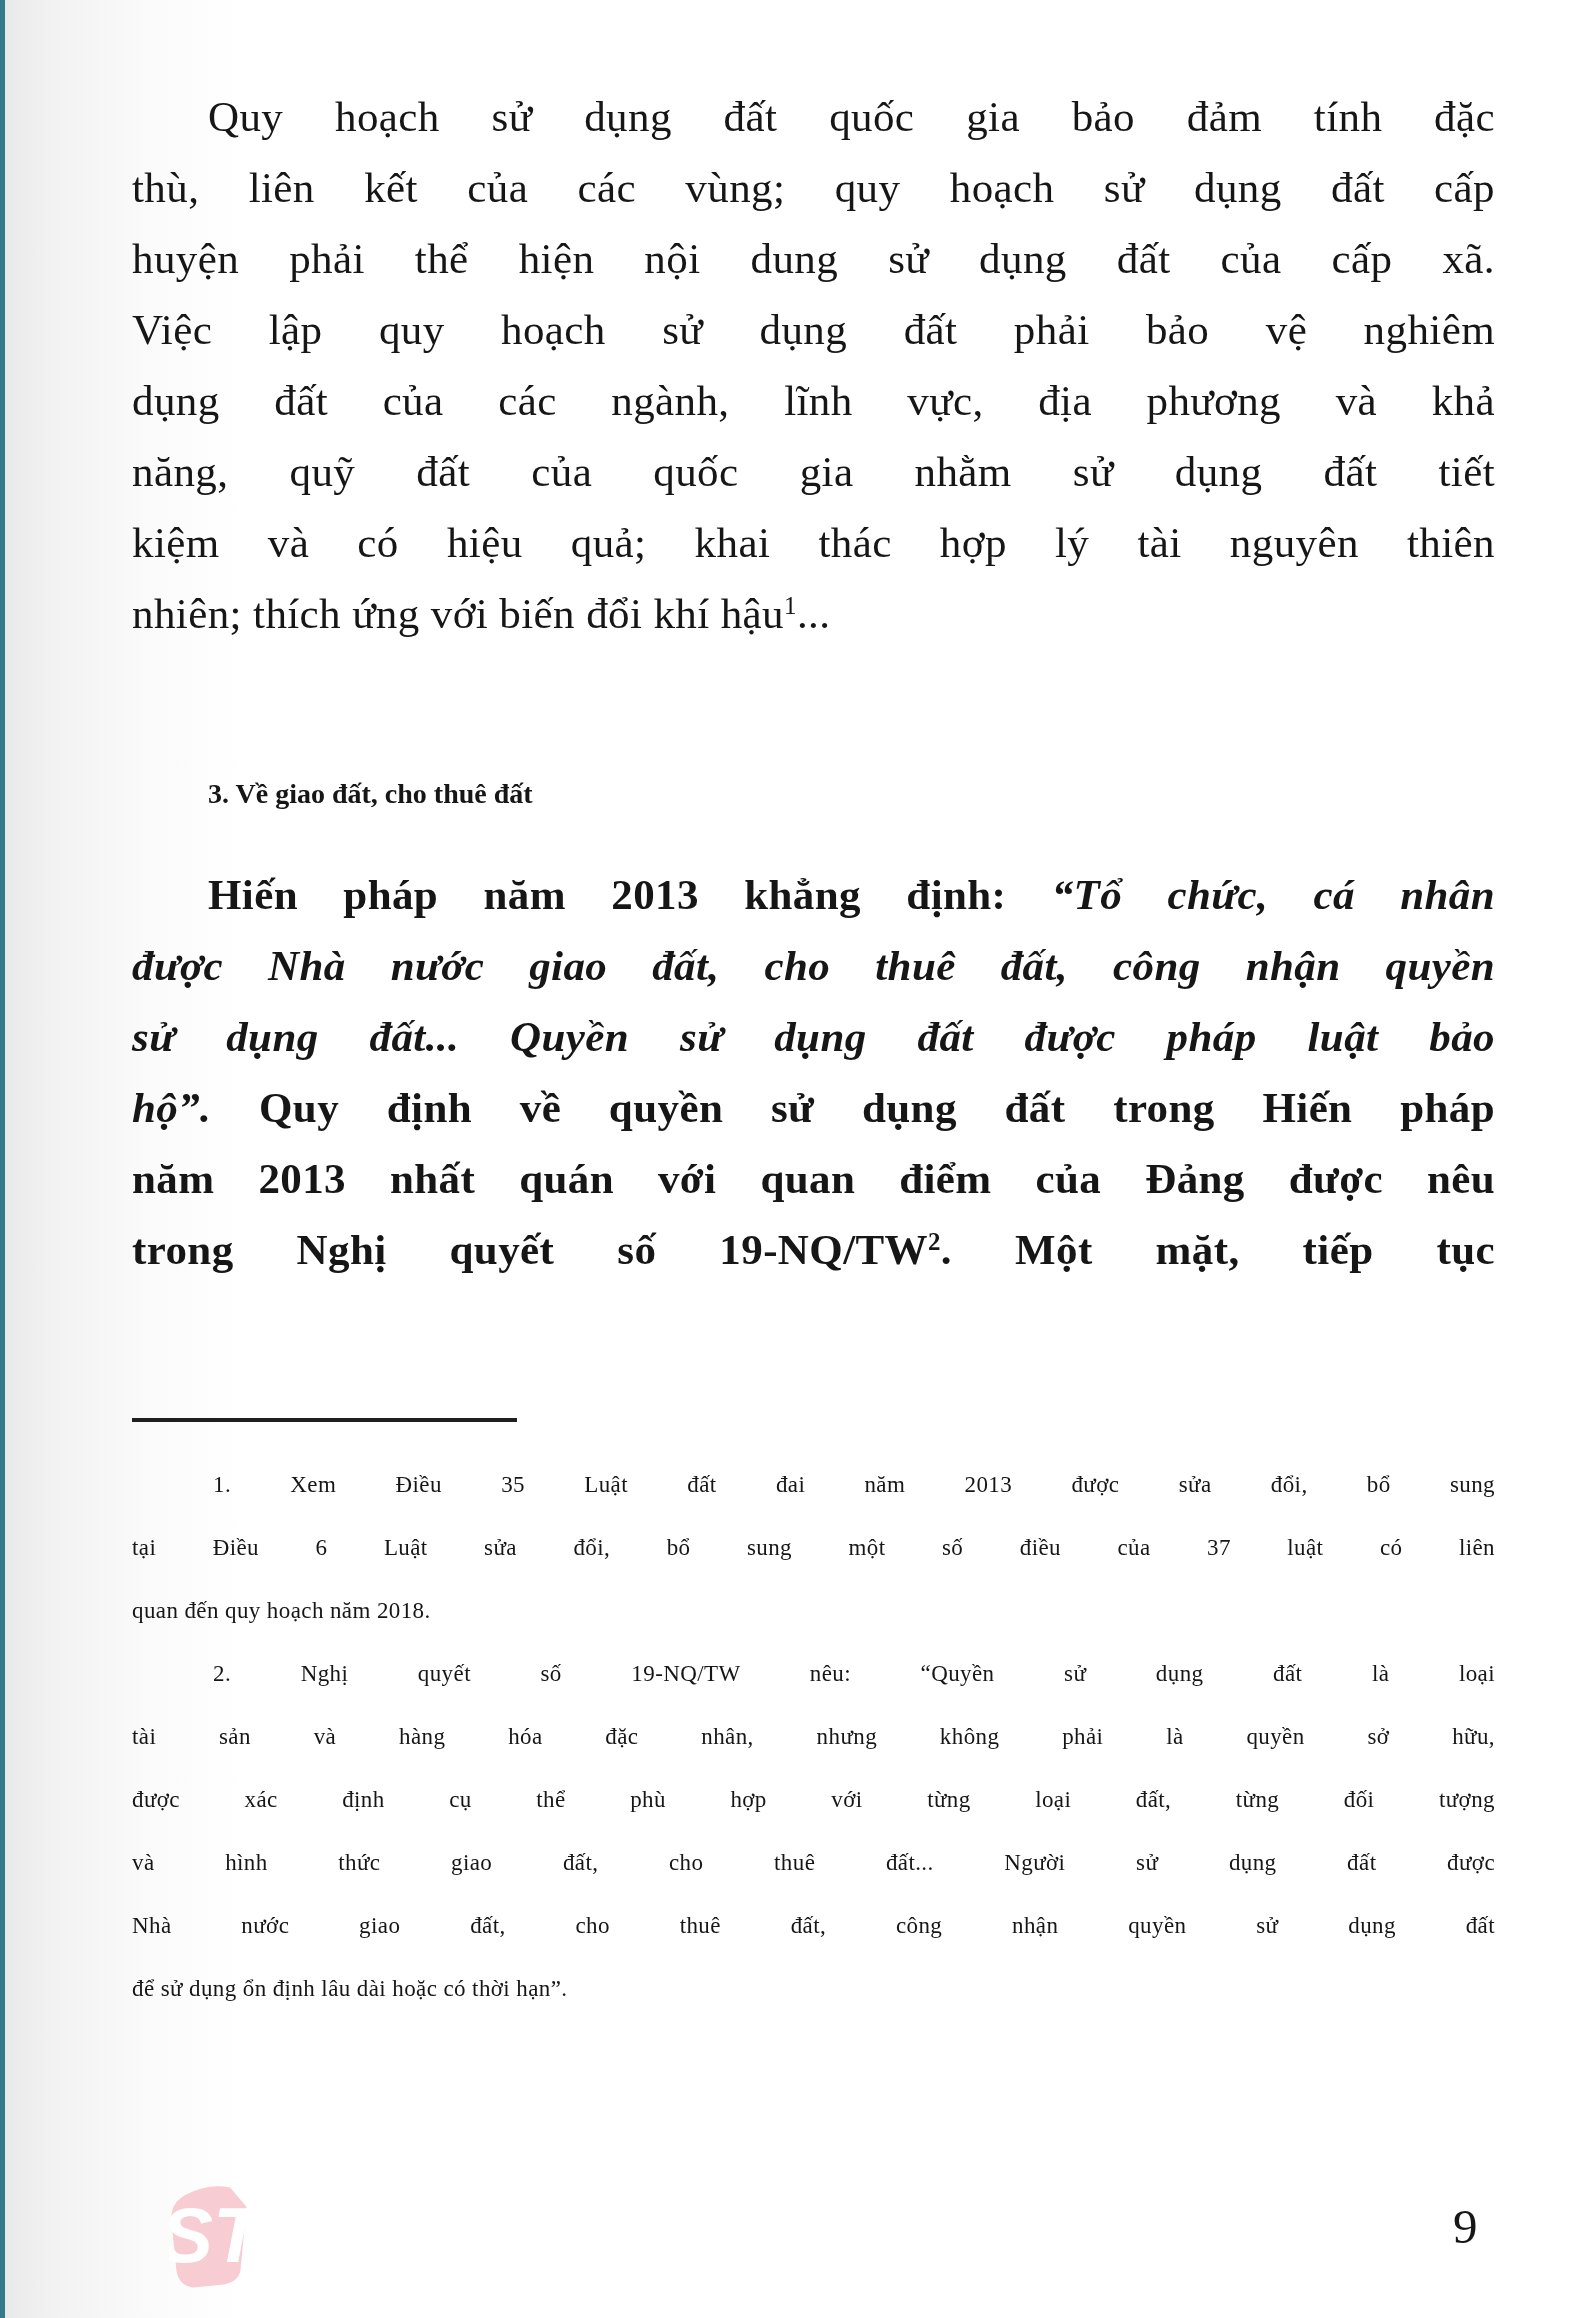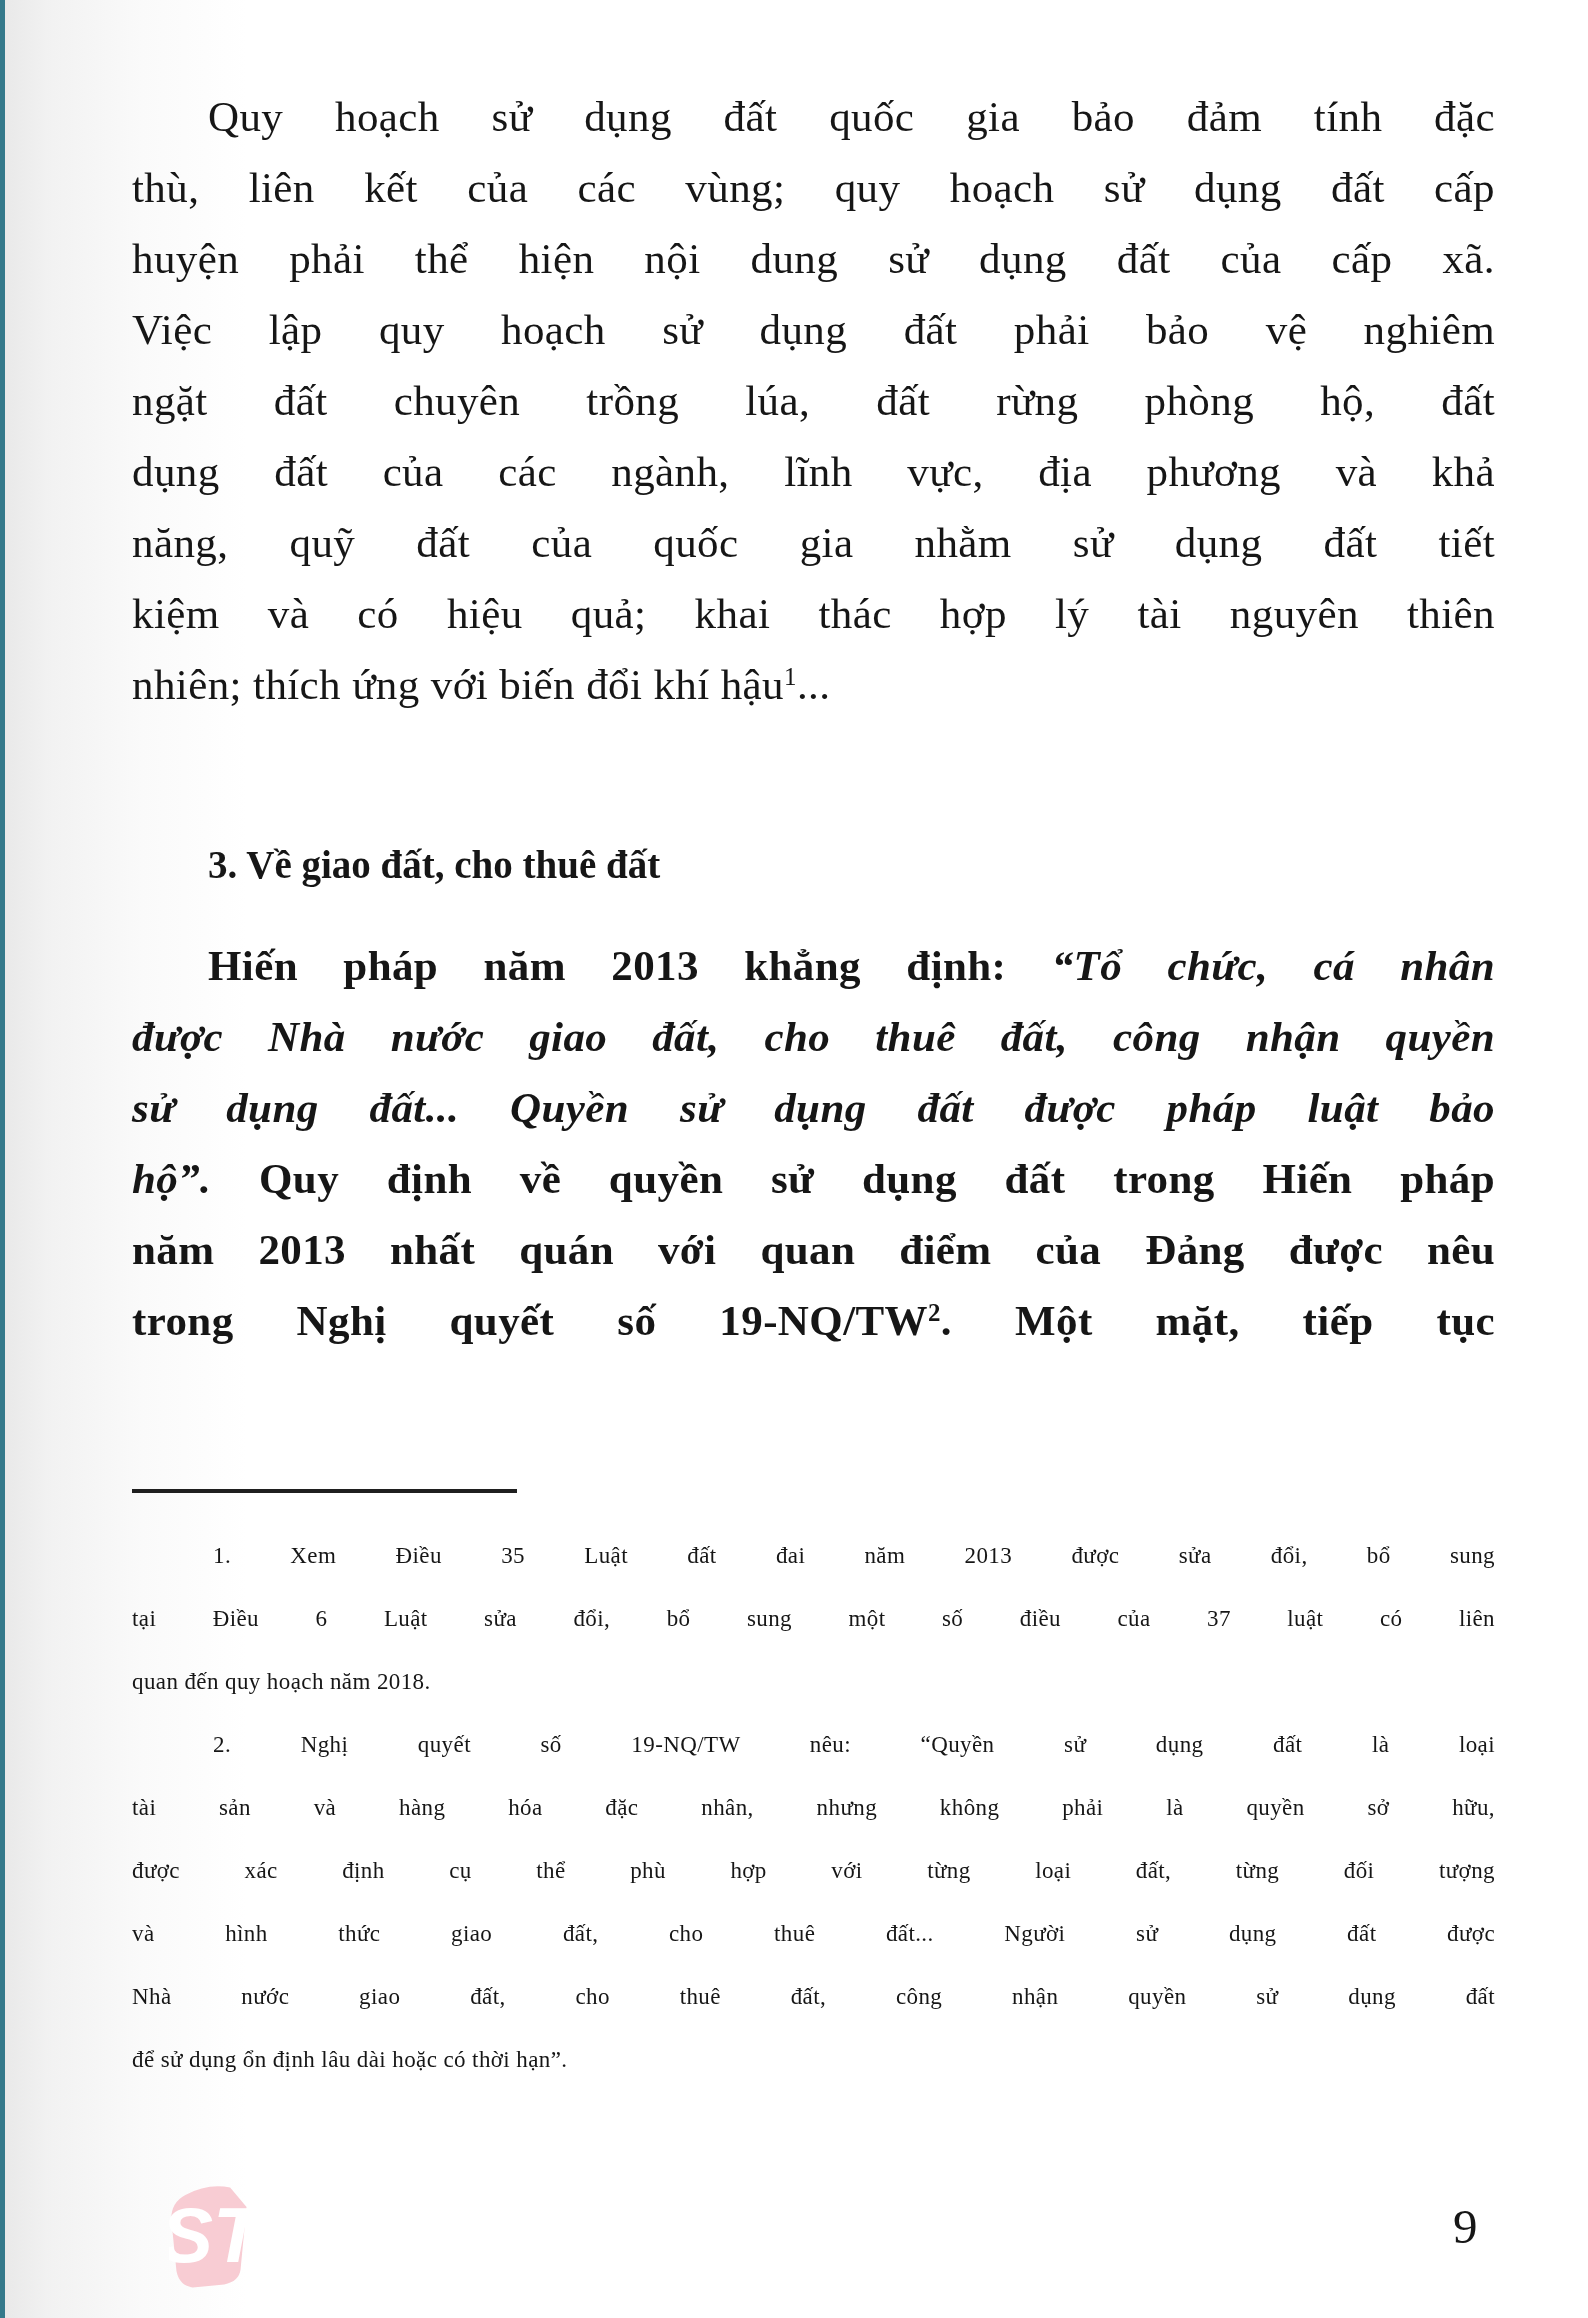--- a/index.html
+++ b/index.html
@@ -40,21 +40,21 @@
     text-align: justify;
     text-align-last: justify;
     letter-spacing: 0.4px;
   }
   .line.end { text-align-last: left; }
   .line.indent { padding-left: 76px; }
 
   .section-heading {
     margin-top: 109px;
     padding-left: 76px;
-    font-size: 39px;
+    font-size: 28px;
     line-height: 71px;
     font-weight: bold;
   }
 
   .para2 { margin-top: 30px; font-weight: bold; }
 
   .footnote-sep {
     margin-top: 133px;
     width: 385px;
     height: 3.7px;
@@ -103,21 +103,20 @@
 
   <div class="accent-bar" style="background: rgb(53, 121, 139);"></div>
 
   <div class="content">
 
     <div class="para para1">
         <div class="line indent"><span>Quy hoạch sử dụng đất quốc gia bảo đảm tính đặc</span></div>
         <div class="line"><span>thù, liên kết của các vùng; quy hoạch sử dụng đất cấp</span></div>
         <div class="line"><span>huyện phải thể hiện nội dung sử dụng đất của cấp xã.</span></div>
         <div class="line"><span>Việc lập quy hoạch sử dụng đất phải bảo vệ nghiêm</span></div>
-        <div class="line"><span>ngặt đất chuyên trồng lúa, đất rừng phòng hộ, đất</span></div>
         <div class="line"><span>dụng đất của các ngành, lĩnh vực, địa phương và khả</span></div>
         <div class="line"><span>năng, quỹ đất của quốc gia nhằm sử dụng đất tiết</span></div>
         <div class="line"><span>kiệm và có hiệu quả; khai thác hợp lý tài nguyên thiên</span></div>
         <div class="line end"><span>nhiên; thích ứng với biến đổi khí hậu</span><sup>1</sup><span>...</span></div>
       </div>
 
     <div class="section-heading">3. Về giao đất, cho thuê đất</div>
 
     <div class="para para2">
         <div class="line indent"><span>Hiến pháp năm 2013 khẳng định: </span><span class="it">“Tổ chức, cá nhân</span></div>

